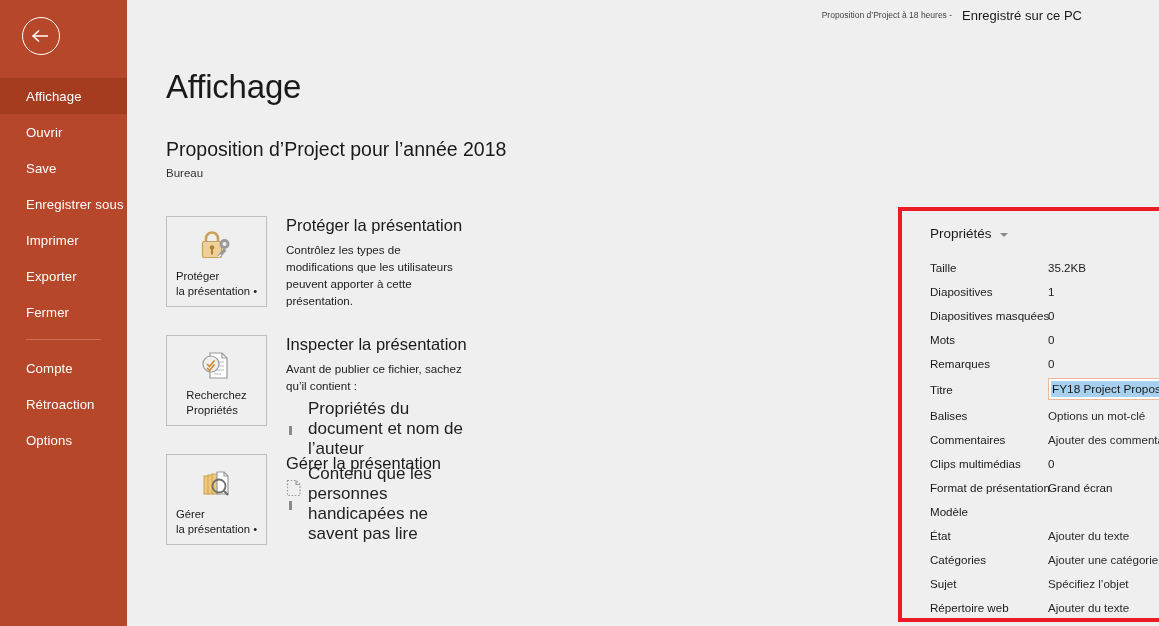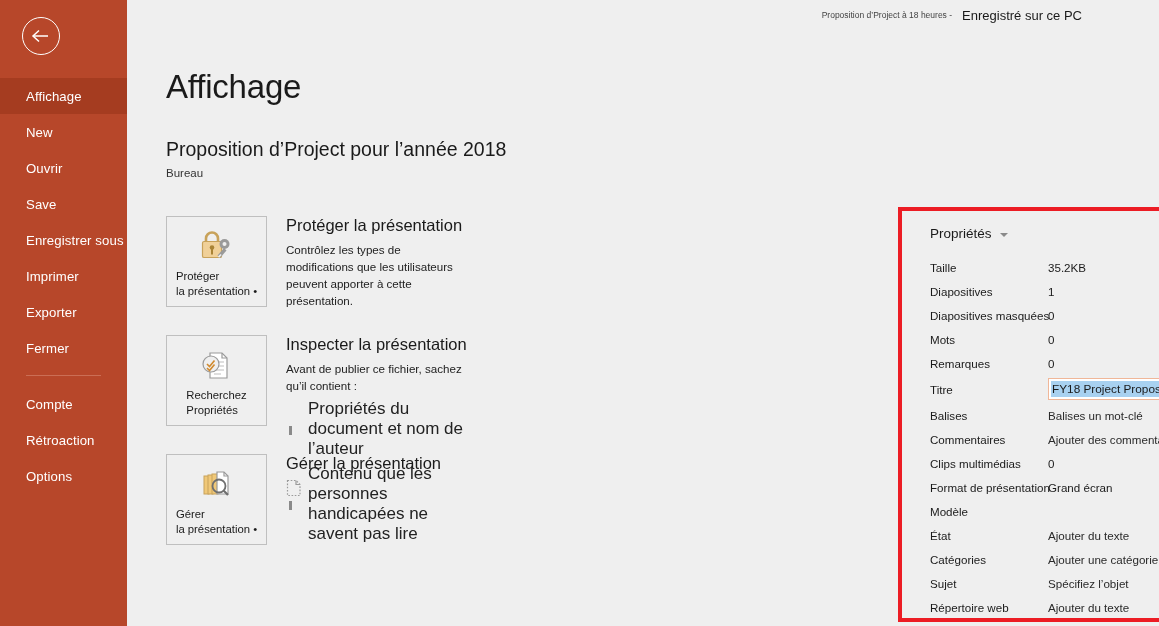--- a/index.html
+++ b/index.html
@@ -157,23 +157,20 @@
       <span>
         <svg width="20" height="14" viewBox="0 0 20 14">
           <path d="M2 7 H17" stroke="#ffffff" stroke-width="1.5" fill="none"></path>
           <path d="M8 1.5 L2 7 L8 12.5" stroke="#ffffff" stroke-width="1.5" fill="none"></path>
         </svg>
       </span>
     </div>
     <div class="nav-list">
       <div class="nav-item active">
           <span>Affichage</span>
-        </div>
-      <div class="nav-item">
-          <span>New</span>
         </div>
       <div class="nav-item">
           <span>Ouvrir</span>
         </div>
       <div class="nav-item">
           <span>Save</span>
         </div>
       <div class="nav-item">
           <span>Enregistrer sous</span>
         </div>
@@ -328,21 +325,21 @@
         <span class="prop-val">0</span>
       </div>
       <div class="prop-row input-row">
         <span class="prop-key">Titre</span>
         <span class="prop-input">
           <span>FY18 Project Proposal</span>
         </span>
       </div>
       <div class="prop-row">
         <span class="prop-key">Balises</span>
-        <span class="prop-val placeholder">Balises un mot-clé</span>
+        <span class="prop-val placeholder">Options un mot-clé</span>
       </div>
       <div class="prop-row">
         <span class="prop-key">Commentaires</span>
         <span class="prop-val placeholder">Ajouter des commentaires</span>
       </div>
       <div class="prop-row">
         <span class="prop-key">Clips multimédias</span>
         <span class="prop-val">0</span>
       </div>
       <div class="prop-row">

